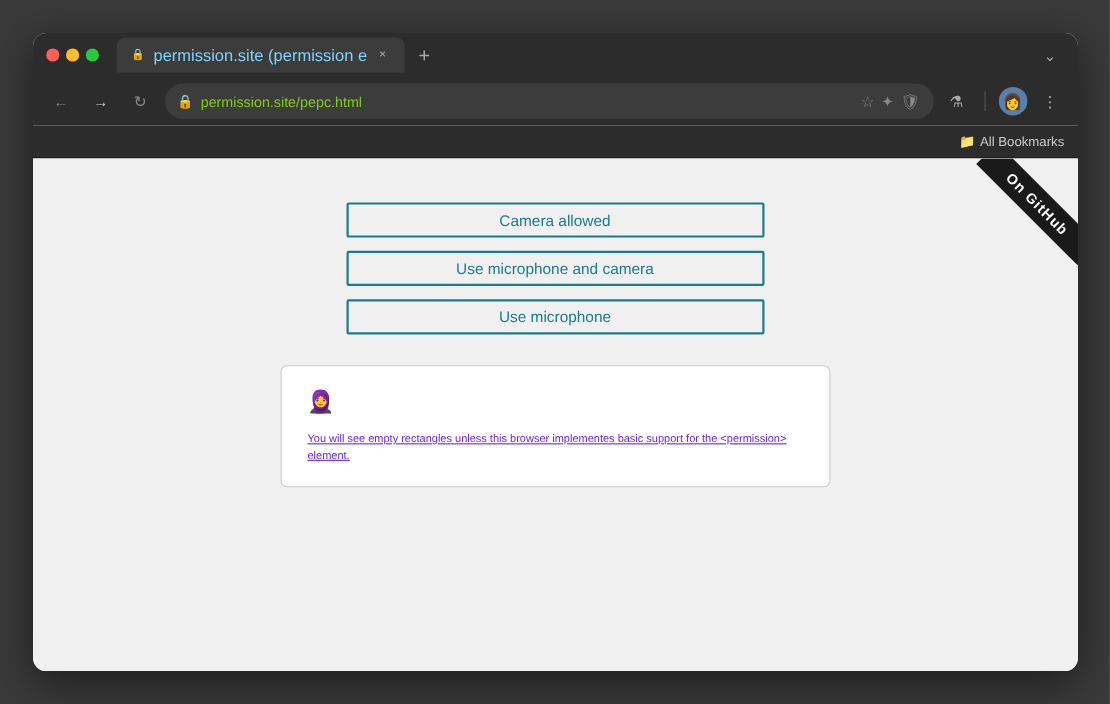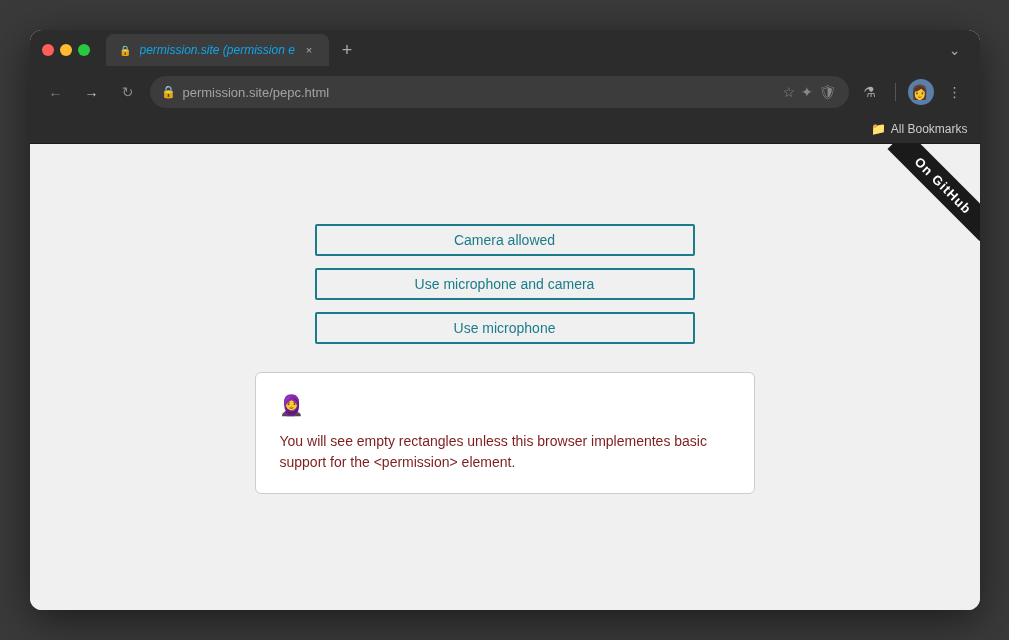--- a/index.html
+++ b/index.html
@@ -79,23 +79,22 @@
       display: flex;
       align-items: center;
       justify-content: center;
     }
 
     .tab-title {
       flex: 1;
       overflow: hidden;
       text-overflow: ellipsis;
       white-space: nowrap;
-      font-size: 12px;
-      color: #0ea5e9;
-      font-style: italic;
+      font-size: 15px;
+      color: #7dd3fc;
     }
 
     .tab-close {
       width: 16px;
       height: 16px;
       display: flex;
       align-items: center;
       justify-content: center;
       border-radius: 50%;
       font-size: 11px;
@@ -150,21 +149,21 @@
       padding: 0 12px;
       gap: 6px;
     }
 
     .address-icon {
       color: #888;
       font-size: 12px;
     }
 
     .address-text {
-      color: #a3a3a3;
+      color: #84cc16;
       font-size: 13px;
       flex: 1;
     }
 
     .address-actions {
       display: flex;
       align-items: center;
       gap: 6px;
     }
 
@@ -231,21 +230,20 @@
       padding: 40px 20px 20px;
     }
 
     .page-center {
       display: flex;
       flex-direction: column;
       align-items: center;
       gap: 0;
       width: 100%;
       max-width: 500px;
-      margin-top: 40px;
     }
 
     
     .github-ribbon {
       position: absolute;
       top: 0;
       right: 0;
       width: 120px;
       height: 120px;
       overflow: hidden;
@@ -302,23 +300,24 @@
       display: flex;
       align-items: center;
       gap: 8px;
     }
 
     .demo-emoji {
       font-size: 20px;
     }
 
     .demo-text {
-      font-size: 14px;
-      color: #7f1d1d;
+      font-size: 10px;
+      color: #6d28d9;
       line-height: 1.5;
+      text-decoration: underline;
     }
 
     
     .vert-divider {
       width: 1px;
       height: 18px;
       background: #555;
       margin: 0 4px;
     }
   </style>

